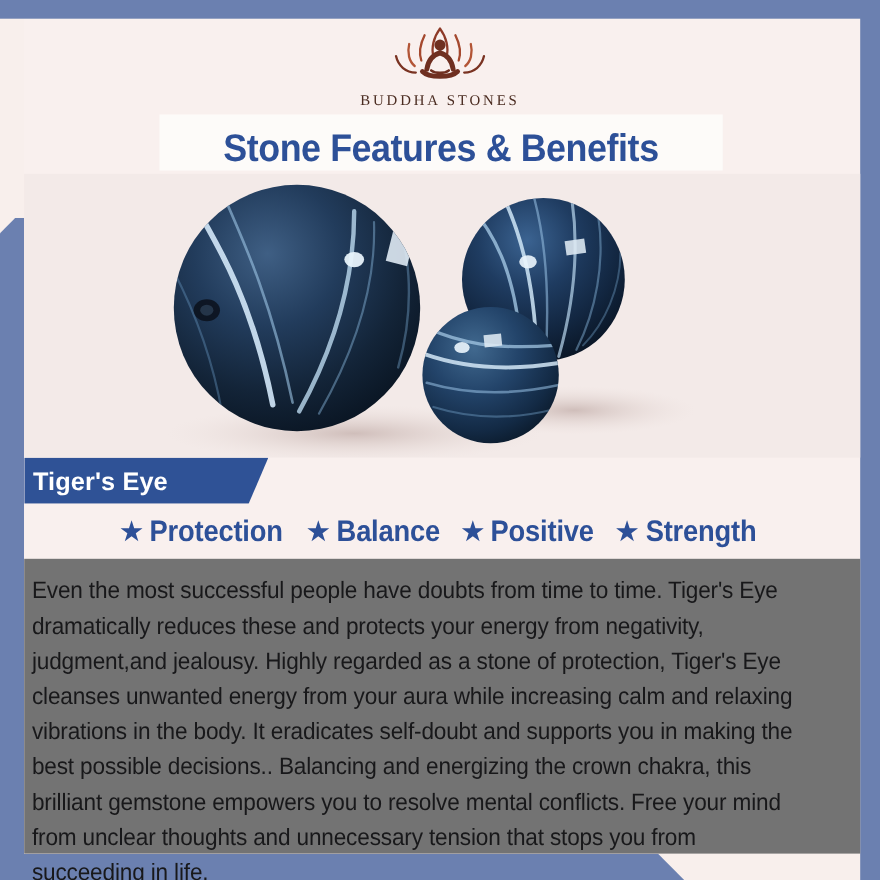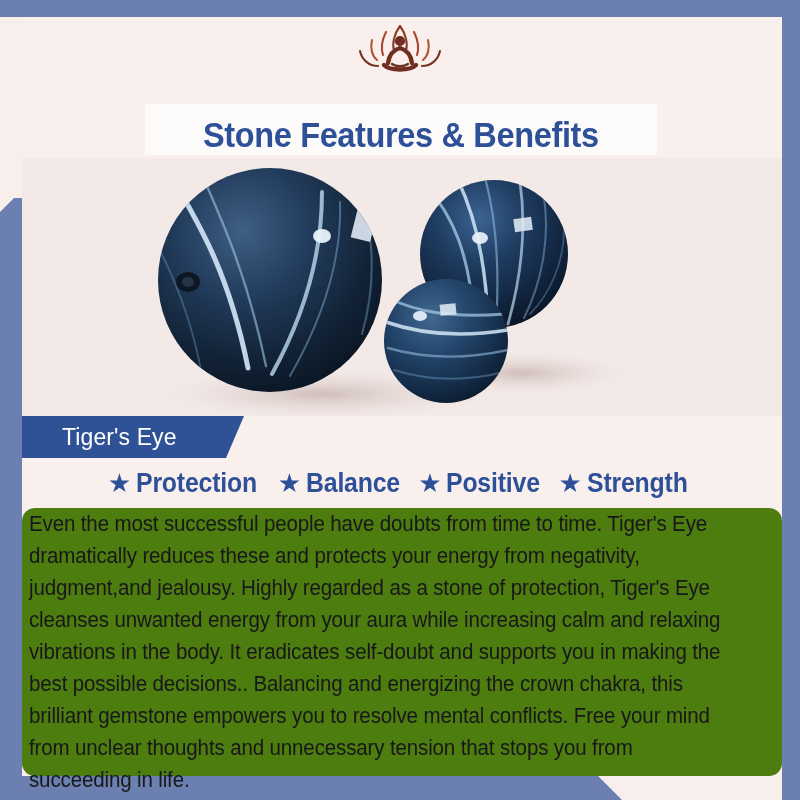--- a/index.html
+++ b/index.html
@@ -109,23 +109,23 @@
     left: 22px; top: 416px;
     width: 222px; height: 42px;
     background: #2f5296;
     clip-path: polygon(0 0, 222px 0, 204px 42px, 0 42px);
     display: flex;
     align-items: center;
   }
   .name-text {
     color: #ffffff;
     font-size: 23px;
-    font-weight: normal;
+    font-weight: bold;
     letter-spacing: 0.1px;
-    padding-left: 40px;
+    padding-left: 8px;
   }
 
   
   .benefits-row {
     position: absolute;
     left: 22px; top: 462px;
     width: 760px; height: 42px;
     display: flex;
     align-items: center;
     justify-content: center;
@@ -149,24 +149,23 @@
     transform-origin: left center;
     letter-spacing: -0.2px;
   }
   .benefit + .benefit { margin-left: 10px; }
 
   
   .desc-panel {
     position: absolute;
     left: 22px; top: 508px;
     width: 760px; height: 268px;
-    background: #4d7c0f;
+    background: #737373;
     box-sizing: border-box;
-    padding: 0 18px 0 7px;
-    border-radius: 13px;
+    padding: 13px 18px 0 7px;
   }
   .desc-text {
     margin: 0;
     font-size: 21.5px;
     line-height: 32px;
     color: #18181a;
     transform: scaleX(0.955);
     transform-origin: left top;
     letter-spacing: -0.15px;
     text-align: left;
@@ -201,20 +200,21 @@
       </g>
       <g fill="none" stroke="#6f2f20" stroke-width="4.4" stroke-linecap="round">
         <path d="M64 30 C57 32, 53 38, 52 45"></path>
         <path d="M64 30 C71 32, 75 38, 76 45"></path>
         <path d="M48 47 C54 53, 74 53, 80 47"></path>
       </g>
       <g fill="none" stroke="#6f2f20" stroke-width="2.3" stroke-linecap="round">
         <path d="M56 46 C60 49, 68 49, 72 46"></path>
       </g>
     </svg>
+    <span class="logo-wordmark">BUDDHA STONES</span>
   </div>
 
   <div class="photo-area">
     <svg class="photo-svg" viewBox="0 0 760 258">
       <defs>
         <radialGradient id="bigBall" cx="38%" cy="28%" r="78%">
           <stop offset="0%" stop-color="#3f5f84"></stop>
           <stop offset="38%" stop-color="#223c5c"></stop>
           <stop offset="72%" stop-color="#132438"></stop>
           <stop offset="100%" stop-color="#091421"></stop>

